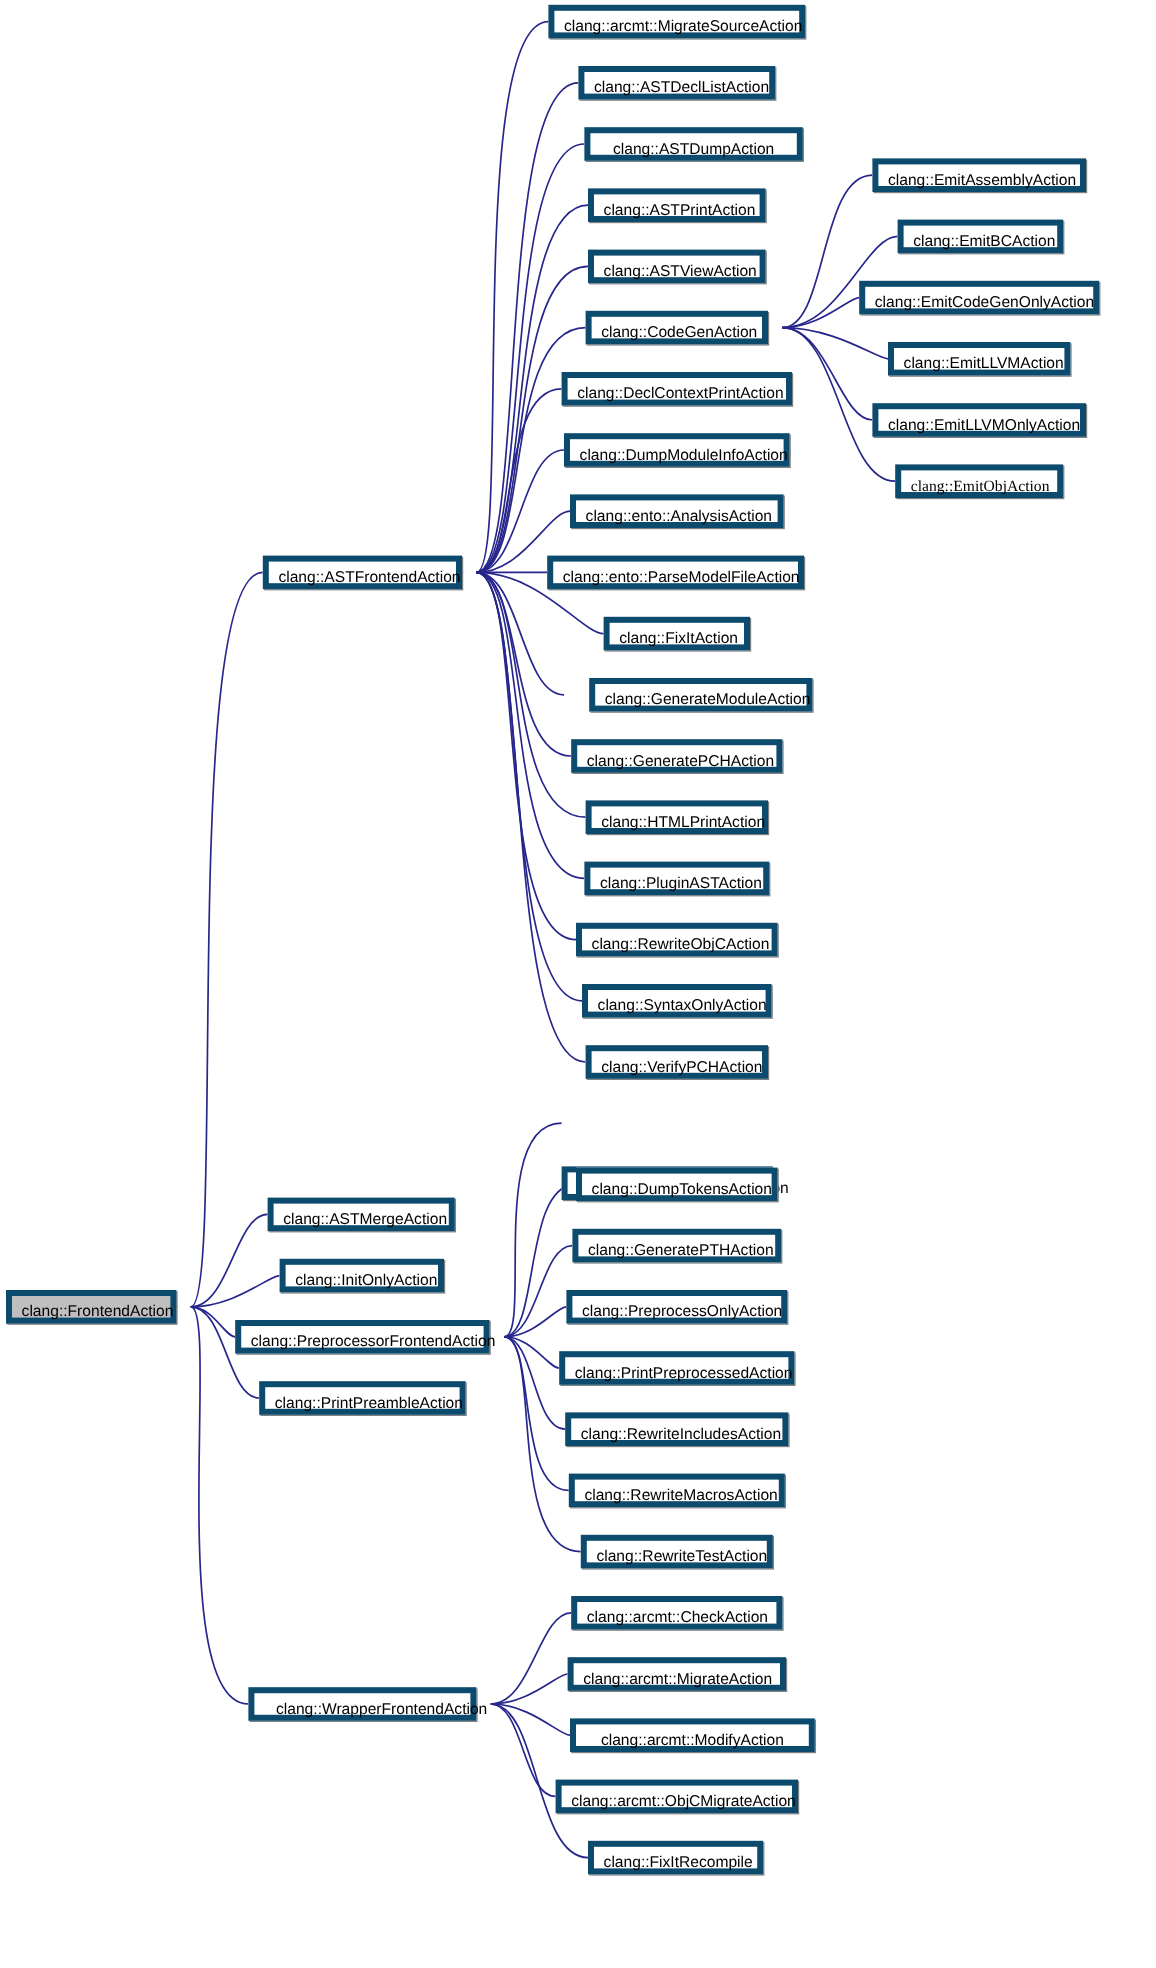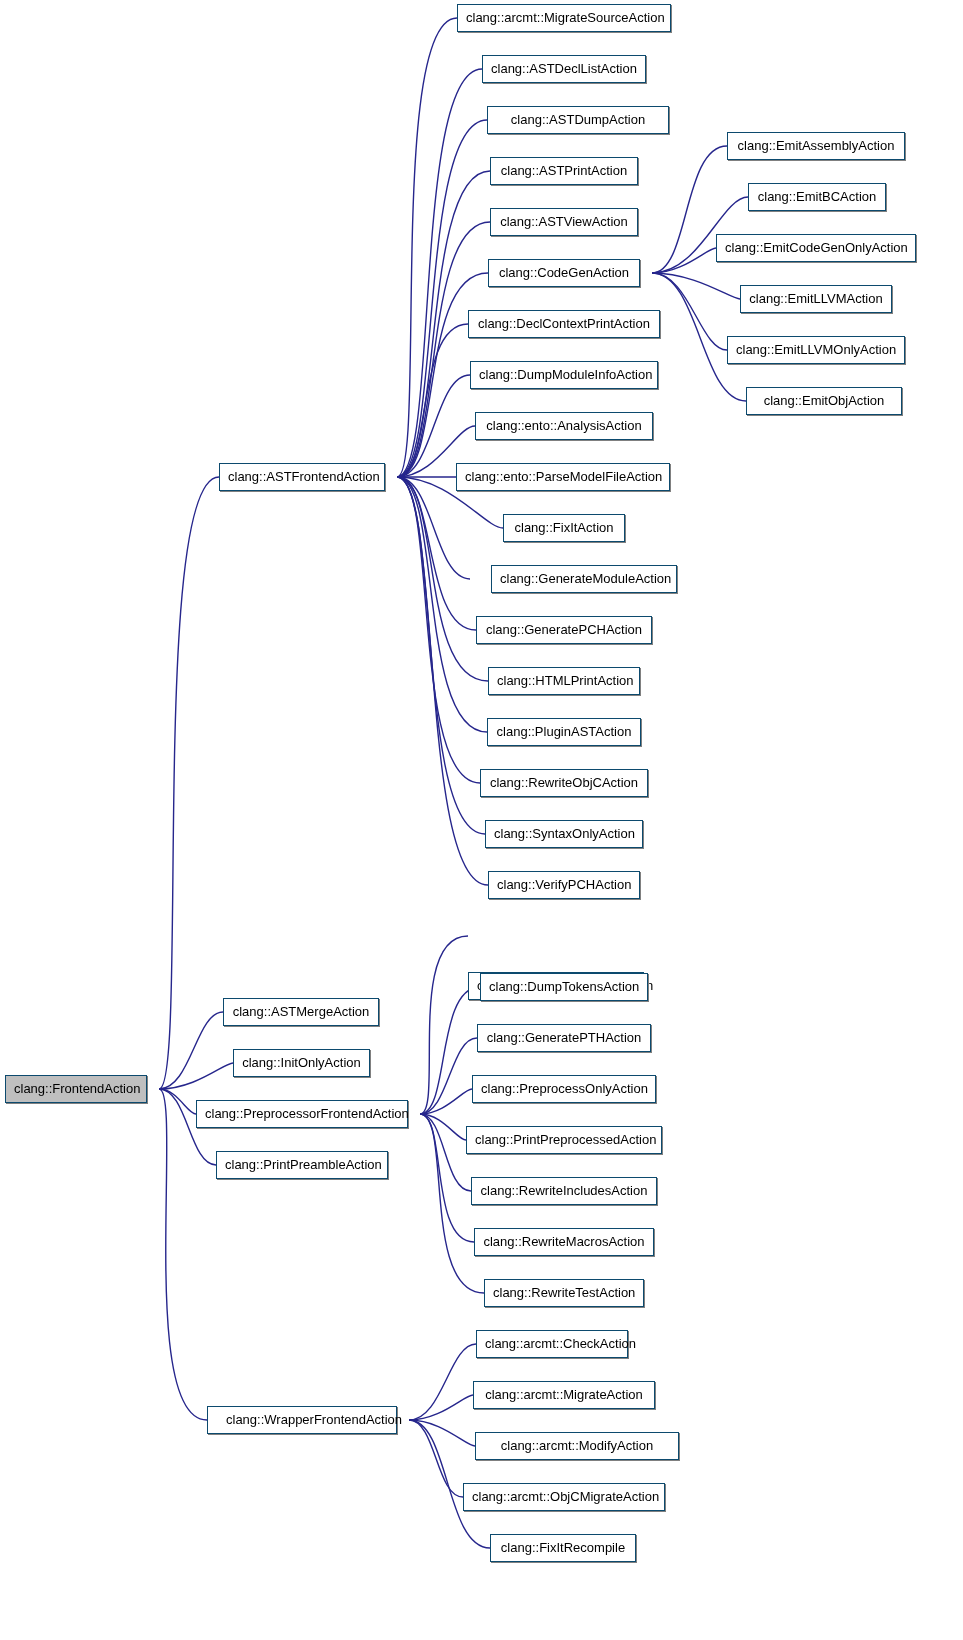--- a/index.html
+++ b/index.html
@@ -21,21 +21,21 @@
     top: 0;
     width: 963px;
     height: 1640px;
     pointer-events: none;
   }
   .node {
     position: absolute;
     box-sizing: border-box;
     height: 28px;
     line-height: 26px;
-    border: 1px solid #0c4a6e;
+    border: 5px solid #0c4a6e;
     background: #ffffff;
     color: #000000;
     font-size: 13px;
     text-align: center;
     white-space: nowrap;
     padding: 0 8px;
     box-shadow: 1px 1px 0 0 #808080;
     z-index: 5;
   }
   .node.highlight {
@@ -150,34 +150,34 @@
     <div class="node" style="left: 488px; top: 667px; width: 152px;">clang::HTMLPrintAction</div>
     <div class="node" style="left: 487px; top: 718px; width: 154px;">clang::PluginASTAction</div>
     <div class="node" style="left: 480px; top: 769px; width: 168px;">clang::RewriteObjCAction</div>
     <div class="node" style="left: 485px; top: 820px; width: 158px;">clang::SyntaxOnlyAction</div>
     <div class="node" style="left: 488px; top: 871px; width: 152px;">clang::VerifyPCHAction</div>
     <div class="node" style="left: 727px; top: 132px; width: 178px;">clang::EmitAssemblyAction</div>
     <div class="node" style="left: 748px; top: 183px; width: 138px;">clang::EmitBCAction</div>
     <div class="node" style="left: 716px; top: 234px; width: 200px;">clang::EmitCodeGenOnlyAction</div>
     <div class="node" style="left: 740px; top: 285px; width: 152px;">clang::EmitLLVMAction</div>
     <div class="node" style="left: 727px; top: 336px; width: 178px;">clang::EmitLLVMOnlyAction</div>
-    <div class="node" style="left: 746px; top: 387px; width: 156px;">clang::EmitObjAction</div>
+    <div class="node" style="left: 746px; top: 387px; width: 140px; font-family: Liberation Serif, serif;">clang::EmitObjAction</div>
     <div class="node" style="left: 219px; top: 463px; width: 166px;">clang::ASTFrontendAction</div>
     <div class="node" style="left: 468px; top: 972px; width: 176px;">clang::DumpRawTokensAction</div>
     <div class="node" style="left: 480px; top: 973px; width: 168px;">clang::DumpTokensAction</div>
     <div class="node" style="left: 477px; top: 1024px; width: 174px;">clang::GeneratePTHAction</div>
     <div class="node" style="left: 472px; top: 1075px; width: 184px;">clang::PreprocessOnlyAction</div>
     <div class="node" style="left: 466px; top: 1126px; width: 196px;">clang::PrintPreprocessedAction</div>
     <div class="node" style="left: 471px; top: 1177px; width: 186px;">clang::RewriteIncludesAction</div>
     <div class="node" style="left: 474px; top: 1228px; width: 180px;">clang::RewriteMacrosAction</div>
     <div class="node" style="left: 484px; top: 1279px; width: 160px;">clang::RewriteTestAction</div>
     <div class="node" style="left: 223px; top: 998px; width: 156px;">clang::ASTMergeAction</div>
     <div class="node" style="left: 233px; top: 1049px; width: 137px;">clang::InitOnlyAction</div>
     <div class="node" style="left: 196px; top: 1100px; width: 212px;">clang::PreprocessorFrontendAction</div>
     <div class="node" style="left: 216px; top: 1151px; width: 172px;">clang::PrintPreambleAction</div>
     <div class="node highlight" style="left: 5px; top: 1075px; width: 142px;">clang::FrontendAction</div>
-    <div class="node" style="left: 476px; top: 1330px; width: 152px;">clang::arcmt::CheckAction</div>
+    <div class="node" style="left: 476px; top: 1330px; width: 176px;">clang::arcmt::CheckAction</div>
     <div class="node" style="left: 473px; top: 1381px; width: 182px;">clang::arcmt::MigrateAction</div>
     <div class="node" style="left: 475px; top: 1432px; width: 204px;">clang::arcmt::ModifyAction</div>
     <div class="node" style="left: 463px; top: 1483px; width: 202px;">clang::arcmt::ObjCMigrateAction</div>
     <div class="node" style="left: 490px; top: 1534px; width: 146px;">clang::FixItRecompile</div>
     <div class="node" style="left: 207px; top: 1406px; width: 190px; padding-left: 18px;">clang::WrapperFrontendAction</div>
   </div>
 
 </body></html>

